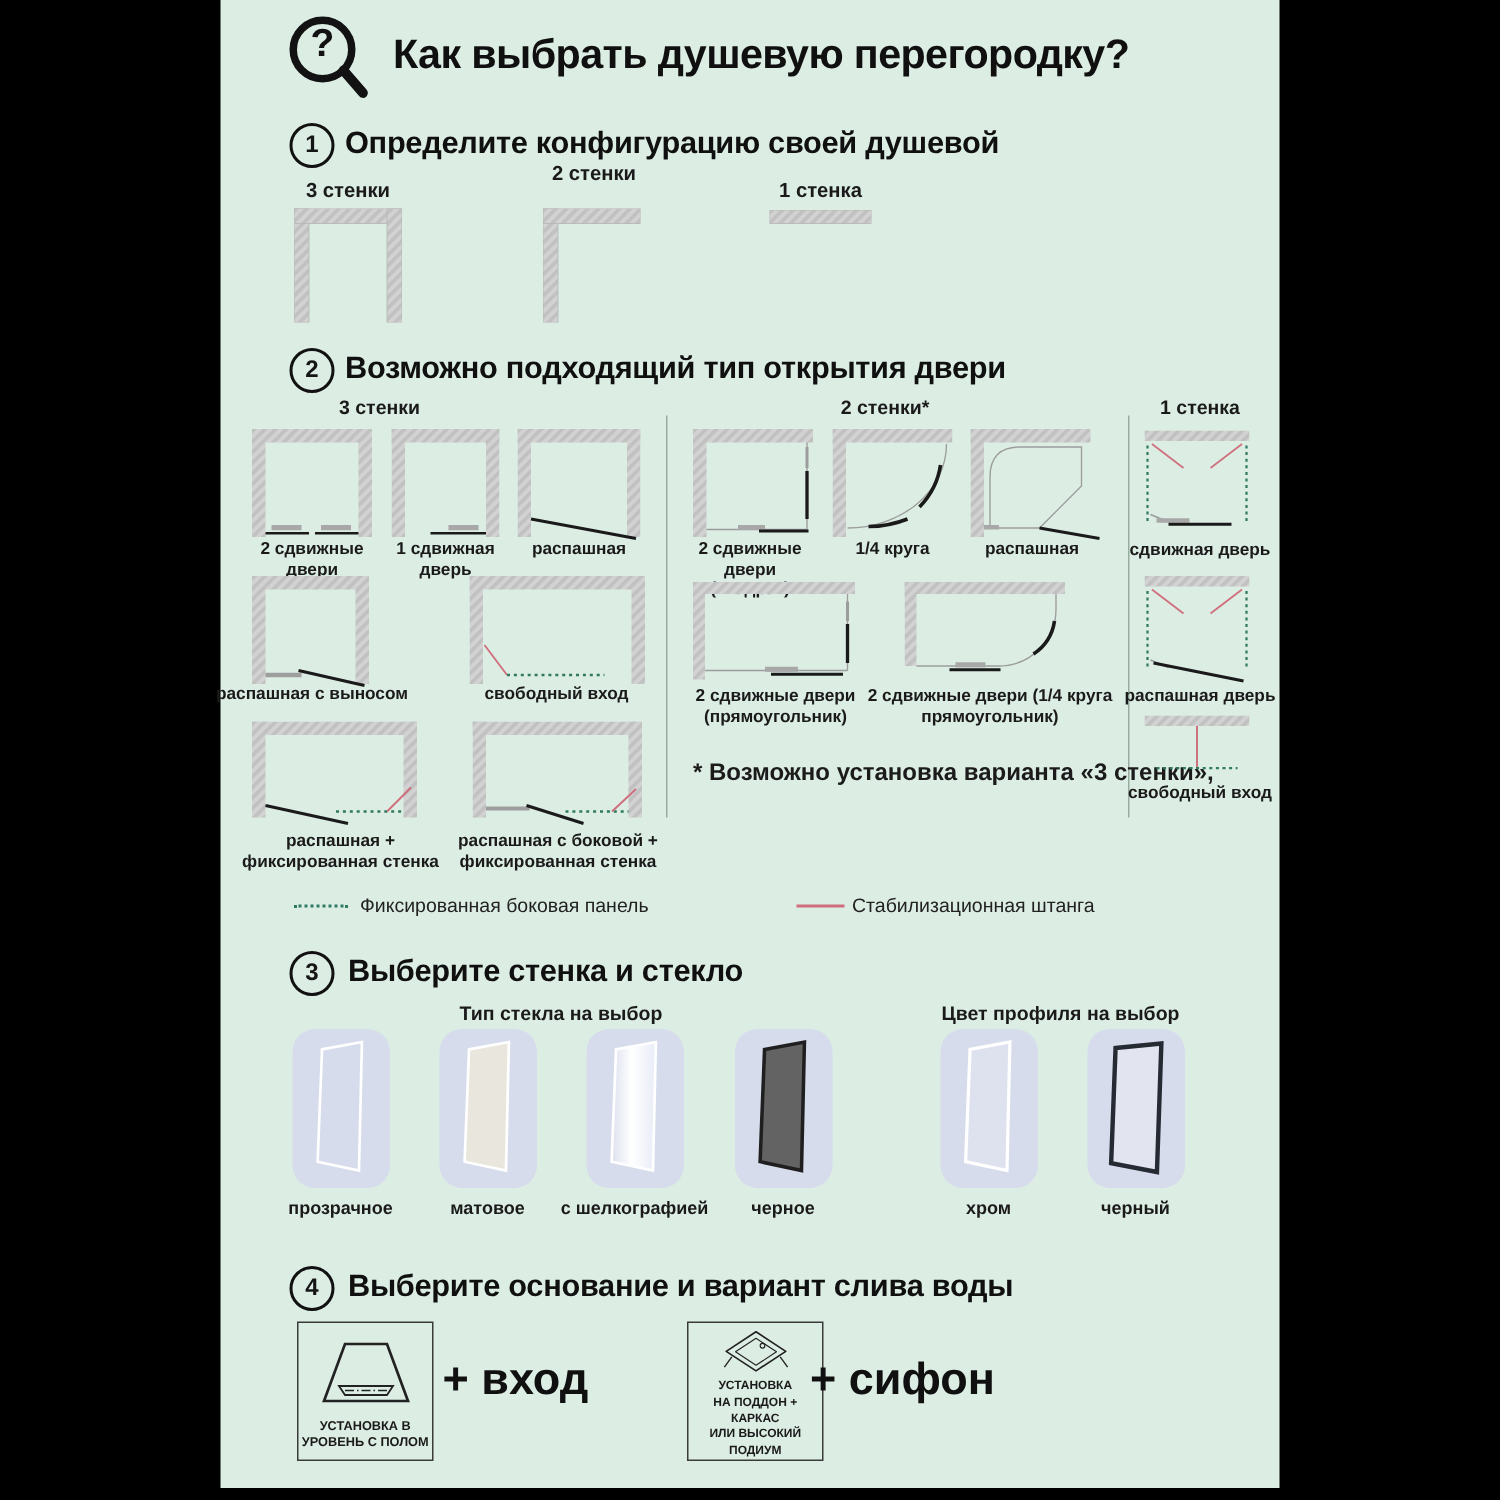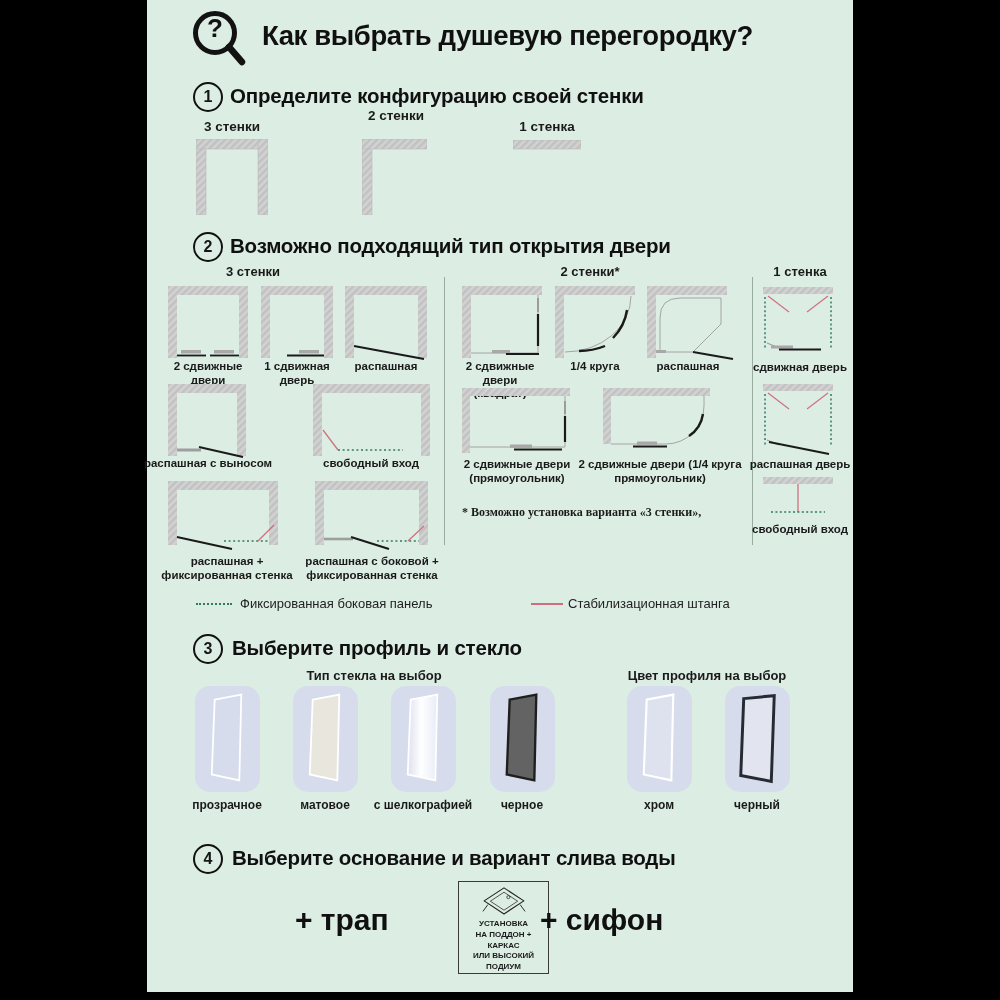--- a/index.html
+++ b/index.html
@@ -10,21 +10,21 @@
   h1.title{position:absolute;left:262px;top:20px;margin:0;font-size:27.5px;font-weight:bold;
            letter-spacing:-0.4px;color:#101010;}
   .step-badge{position:absolute;width:26px;height:26px;border:2.6px solid #111;border-radius:50%;
               display:flex;align-items:center;justify-content:center;font-weight:bold;font-size:16px;}
   .step-heading{position:absolute;margin:0;font-size:20.5px;font-weight:bold;letter-spacing:-0.2px;color:#101010;}
   .lbl{position:absolute;transform:translateX(-50%);text-align:center;font-weight:bold;color:#1a1a1a;}
   .cfg{font-size:13.5px;}
   .colhead{font-size:13px;}
   .dlabel{font-size:11.5px;line-height:1.18;}
   .vdiv{position:absolute;width:1px;background:#99ad9f;}
-  .note{position:absolute;font-size:12px;font-weight:bold;line-height:1.6;color:#1b1b1b;font-family:Liberation Serif, serif;}
+  .note{position:absolute;font-size:16px;font-weight:bold;line-height:1.6;color:#1b1b1b;}
   .legend-text{position:absolute;font-size:13px;color:#222;}
   .legend-dotted{position:absolute;width:36px;border-top:2px dotted #317a62;}
   .legend-solid{position:absolute;width:32px;height:2px;background:#cf6f7d;}
   .subhead{font-size:13px;}
   .card{position:absolute;width:65px;height:106px;border-radius:15px;background:#d6dcec;
         display:flex;align-items:center;justify-content:center;}
   .glabel{font-size:12px;text-align:center;}
   .opt-box{position:absolute;width:89px;height:91px;border:1.6px solid #3a3a3a;
            display:flex;flex-direction:column;align-items:center;justify-content:flex-start;}
   .opt-caption{font-weight:bold;text-align:center;color:#1a1a1a;}
@@ -54,21 +54,21 @@
   <svg class="abs" style="left:188px;top:6px" width="62" height="64" viewBox="0 0 62 64">
     <circle cx="27" cy="27" r="19.5" fill="none" stroke="#121212" stroke-width="5"></circle>
     <line x1="41" y1="41" x2="54" y2="56" stroke="#121212" stroke-width="6.5" stroke-linecap="round"></line>
     <text x="27" y="31" text-anchor="middle" font-size="26" font-weight="bold" fill="#121212">?</text>
   </svg>
   <h1 class="title">Как выбрать душевую перегородку?</h1>
 
   <div class="step-badge" style="left:193px;top:82px">
     <span>1</span>
   </div>
-  <p class="step-heading" style="left:230px;top:84px">Определите конфигурацию своей стенки</p>
+  <p class="step-heading" style="left:230px;top:84px">Определите конфигурацию своей душевой</p>
 
   <div class="lbl cfg" style="left:232px;top:119px">3 стенки</div>
   <div class="lbl cfg" style="left:396px;top:108px">2 стенки</div>
   <div class="lbl cfg" style="left:547px;top:119px">1 стенка</div>
 
   <svg class="abs" style="left:196px;top:139px" width="72" height="76" viewBox="0 0 72 76">
     <rect x="0" y="0" width="10" height="76" fill="url(#hatch)" stroke="#b8b8b8" stroke-width="0.6"></rect>
     <rect x="0" y="0" width="72" height="10" fill="url(#hatch)" stroke="#b8b8b8" stroke-width="0.6"></rect>
     <rect x="62" y="0" width="10" height="76" fill="url(#hatch)" stroke="#b8b8b8" stroke-width="0.6"></rect>
   </svg>
@@ -235,21 +235,21 @@
   <div class="lbl dlabel" style="left:800px;top:523px;width:110px">свободный вход</div>
 
   <div class="legend-dotted" style="left:196px;top:603px"></div>
   <div class="legend-text" style="left:240px;top:596px">Фиксированная боковая панель</div>
   <div class="legend-solid" style="left:531px;top:603px"></div>
   <div class="legend-text" style="left:568px;top:596px">Стабилизационная штанга</div>
 
   <div class="step-badge" style="left:193px;top:634px">
     <span>3</span>
   </div>
-  <p class="step-heading" style="left:232px;top:636px">Выберите профиль и стекло</p>
+  <p class="step-heading" style="left:232px;top:636px">Выберите стенка и стекло</p>
 
   <div class="lbl subhead" style="left:374px;top:668px">Тип стекла на выбор</div>
   <div class="lbl subhead" style="left:707px;top:668px">Цвет профиля на выбор</div>
 
   <div class="card" style="left:195px;top:686px">
     <svg width="66" height="106" viewBox="0 0 66 106">
       <path d="M20,13 L47,8 L45,95 L17,89 Z" fill="none" stroke="#ffffff" stroke-width="1.8"></path>
     </svg>
   </div>
   <div class="card" style="left:293px;top:686px">
@@ -283,21 +283,32 @@
   <div class="lbl glabel" style="left:423px;top:798px">с шелкографией</div>
   <div class="lbl glabel" style="left:522px;top:798px">черное</div>
   <div class="lbl glabel" style="left:659px;top:798px">хром</div>
   <div class="lbl glabel" style="left:757px;top:798px">черный</div>
 
   <div class="step-badge" style="left:193px;top:844px">
     <span>4</span>
   </div>
   <p class="step-heading" style="left:232px;top:846px">Выберите основание и вариант слива воды</p>
 
-  <div class="big-plus" style="left:295px;top:903px">+ трап</div>
+  <div class="opt-box" style="left:198px;top:881px">
+    <svg width="76" height="54" viewBox="0 0 76 54" style="margin-top:6px">
+      <polygon points="10,46 24,8 52,8 66,46" fill="none" stroke="#222" stroke-width="1.8"></polygon>
+      <polygon points="20,36 56,36 52,42 24,42" fill="none" stroke="#222" stroke-width="1.2"></polygon>
+      <line x1="24" y1="39" x2="52" y2="39" stroke="#222" stroke-width="1" stroke-dasharray="6 2 1 2"></line>
+    </svg>
+    <div class="opt-caption" style="font-size:8.5px;line-height:1.35;margin-top:3px">
+      <div>УСТАНОВКА В</div>
+      <div>УРОВЕНЬ С ПОЛОМ</div>
+    </div>
+  </div>
+  <div class="big-plus" style="left:295px;top:903px">+ вход</div>
 
   <div class="opt-box" style="left:458px;top:881px">
     <svg width="76" height="50" viewBox="0 0 76 50" style="margin-top:4px">
       <polygon points="38,3 70,24 38,45 6,24" fill="none" stroke="#222" stroke-width="1.8" stroke-linejoin="round"></polygon>
       <polygon points="38,10 60,24.5 38,39 16,24.5" fill="none" stroke="#222" stroke-width="1.2" stroke-linejoin="round"></polygon>
       <circle cx="45" cy="18" r="2.5" fill="none" stroke="#222" stroke-width="1.2"></circle>
       <line x1="12" y1="30" x2="4" y2="41" stroke="#222" stroke-width="1.5"></line>
       <line x1="64" y1="30" x2="72" y2="41" stroke="#222" stroke-width="1.5"></line>
     </svg>
     <div class="opt-caption" style="font-size:8px;line-height:1.35;margin-top:2px">

